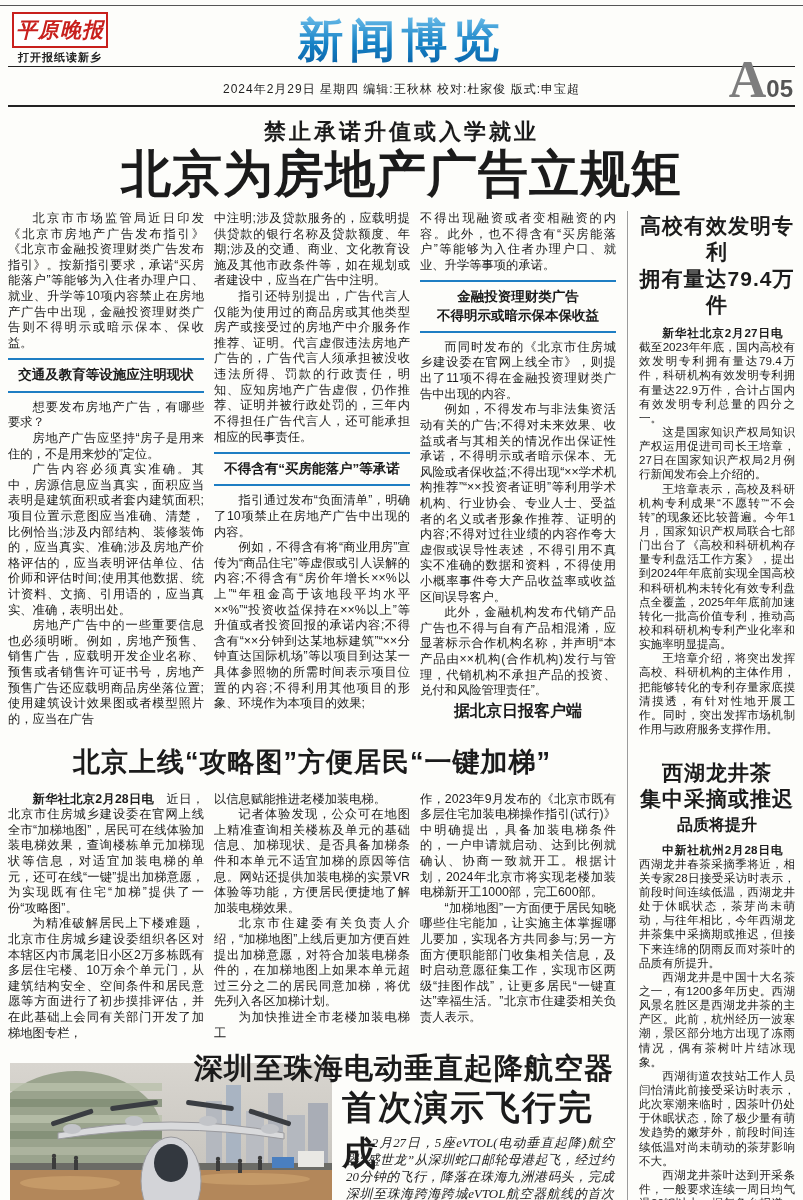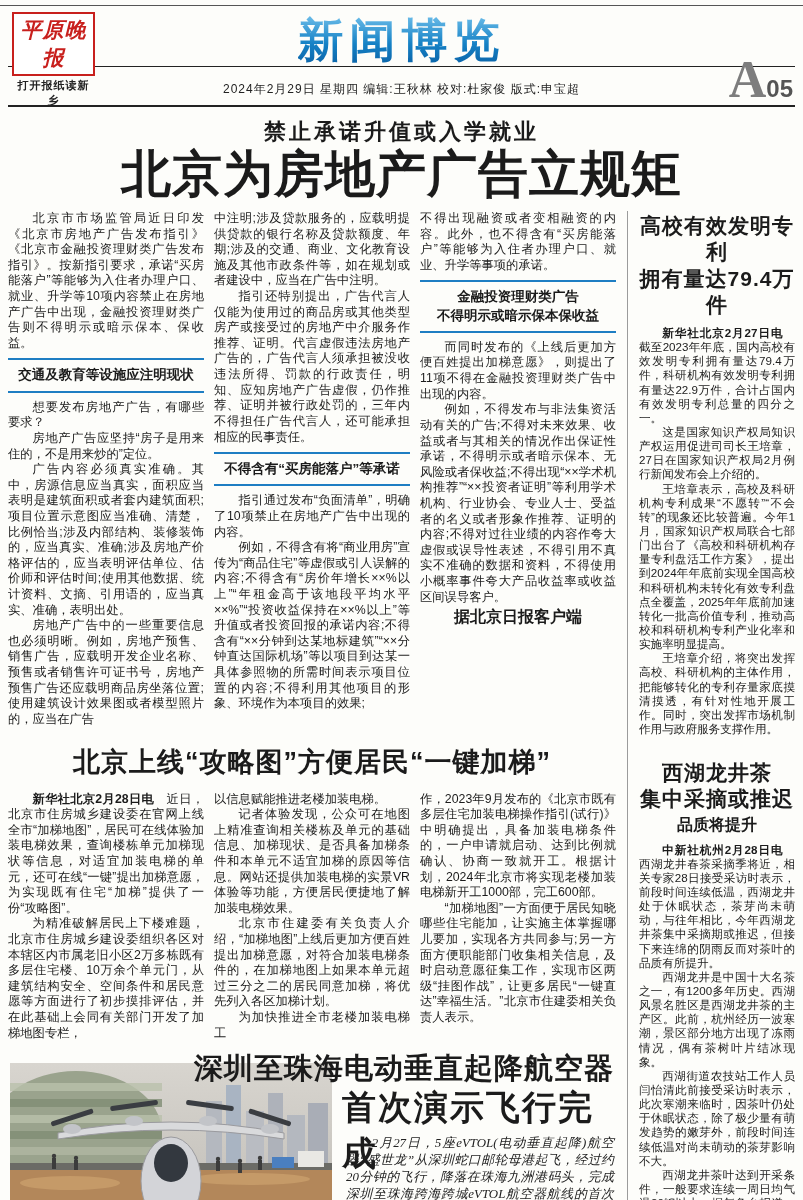--- a/index.html
+++ b/index.html
@@ -2,21 +2,21 @@
 <html><head>
 <meta charset="utf-8">
 <style>
   html,body{margin:0;padding:0;background:#e8e8e8;}
   .page{position:relative;width:803px;height:1200px;margin:0 auto;background:#fdfdfa;
         overflow:hidden;font-family:"Liberation Sans",sans-serif;color:#1b1b1b;}
   .topline{position:absolute;top:5px;left:0;width:803px;border-top:1px solid #555;}
 
   
   .masthead{position:relative;margin:10px 8px 0;height:56px;border-bottom:1px solid #222;}
-  .logo{position:absolute;left:4px;top:2px;width:83px;}
+  .logo{position:absolute;left:4px;top:2px;width:96px;}
   .logo-main{display:block;border:2px solid #c8201d;color:#c8201d;font-weight:bold;
              font-family:"Liberation Serif",serif;font-style:italic;font-size:21px;
              text-align:center;padding:2px 0;letter-spacing:1px;background:#fff;}
   .logo-sub{display:block;font-size:11px;font-weight:bold;color:#222;text-align:center;
             letter-spacing:1px;margin-top:2px;}
   .paper-title{position:absolute;left:50%;top:0;transform:translateX(-50%);
                font-size:46px;font-weight:900;letter-spacing:6px;white-space:nowrap;
                background:linear-gradient(180deg,#7cc8f0 0%,#1581c5 55%,#085a9f 100%);
                -webkit-background-clip:text;background-clip:text;color:transparent;}
   .pageno{position:absolute;right:2px;top:0;white-space:nowrap;margin-top:40px;}
@@ -111,22 +111,23 @@
           <div class="subhead">不得含有“买房能落户”等承诺</div>
           <p class="body-p">指引通过发布“负面清单”，明确了10项禁止在房地产广告中出现的内容。</p>
           <p class="body-p">例如，不得含有将“商业用房”宣传为“商品住宅”等虚假或引人误解的内容;不得含有“房价年增长××%以上”“年租金高于该地段平均水平××%”“投资收益保持在××%以上”等升值或者投资回报的承诺内容;不得含有“××分钟到达某地标建筑”“××分钟直达国际机场”等以项目到达某一具体参照物的所需时间表示项目位置的内容;不得利用其他项目的形象、环境作为本项目的效果;</p>
         </div>
         <div class="col">
           <p class="body-p cont">不得出现融资或者变相融资的内容。此外，也不得含有“买房能落户”等能够为入住者办理户口、就业、升学等事项的承诺。</p>
           <div class="subhead">
             <div>金融投资理财类广告</div>
             <div>不得明示或暗示保本保收益</div>
           </div>
-          <p class="body-p">而同时发布的《上线后更加方便百姓提出加梯意愿》，则提出了11项不得在金融投资理财类广告中出现的内容。</p>
+          <p class="body-p">而同时发布的《北京市住房城乡建设委在官网上线全市》，则提出了11项不得在金融投资理财类广告中出现的内容。</p>
           <p class="body-p">例如，不得发布与非法集资活动有关的广告;不得对未来效果、收益或者与其相关的情况作出保证性承诺，不得明示或者暗示保本、无风险或者保收益;不得出现“××学术机构推荐”“××投资者证明”等利用学术机构、行业协会、专业人士、受益者的名义或者形象作推荐、证明的内容;不得对过往业绩的内容作夸大虚假或误导性表述，不得引用不真实不准确的数据和资料，不得使用小概率事件夸大产品收益率或收益区间误导客户。</p>
+          <p class="body-p">此外，金融机构发布代销产品广告也不得与自有产品相混淆，应显著标示合作机构名称，并声明“本产品由××机构(合作机构)发行与管理，代销机构不承担产品的投资、兑付和风险管理责任”。</p>
           <div class="credit">据北京日报客户端</div>
         </div>
       </div>
 
       <div class="elevator">
         <div class="elev-title">北京上线“攻略图”方便居民“一键加梯”</div>
         <div class="cols3">
           <div class="col">
             <p class="body-p"><b class="dl">新华社北京2月28日电</b><span>　近日，北京市住房城乡建设委在官网上线全市“加梯地图”，居民可在线体验加装电梯效果，查询楼栋单元加梯现状等信息，对适宜加装电梯的单元，还可在线“一键”提出加梯意愿，为实现既有住宅“加梯”提供了一份“攻略图”。</span></p>
             <p class="body-p">为精准破解居民上下楼难题，北京市住房城乡建设委组织各区对本辖区内市属老旧小区2万多栋既有多层住宅楼、10万余个单元门，从建筑结构安全、空间条件和居民意愿等方面进行了初步摸排评估，并在此基础上会同有关部门开发了加梯地图专栏，</p>

